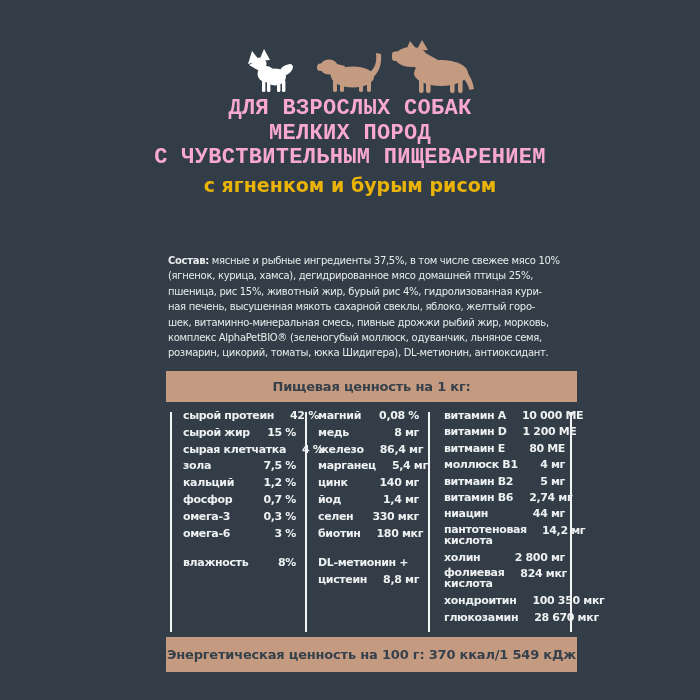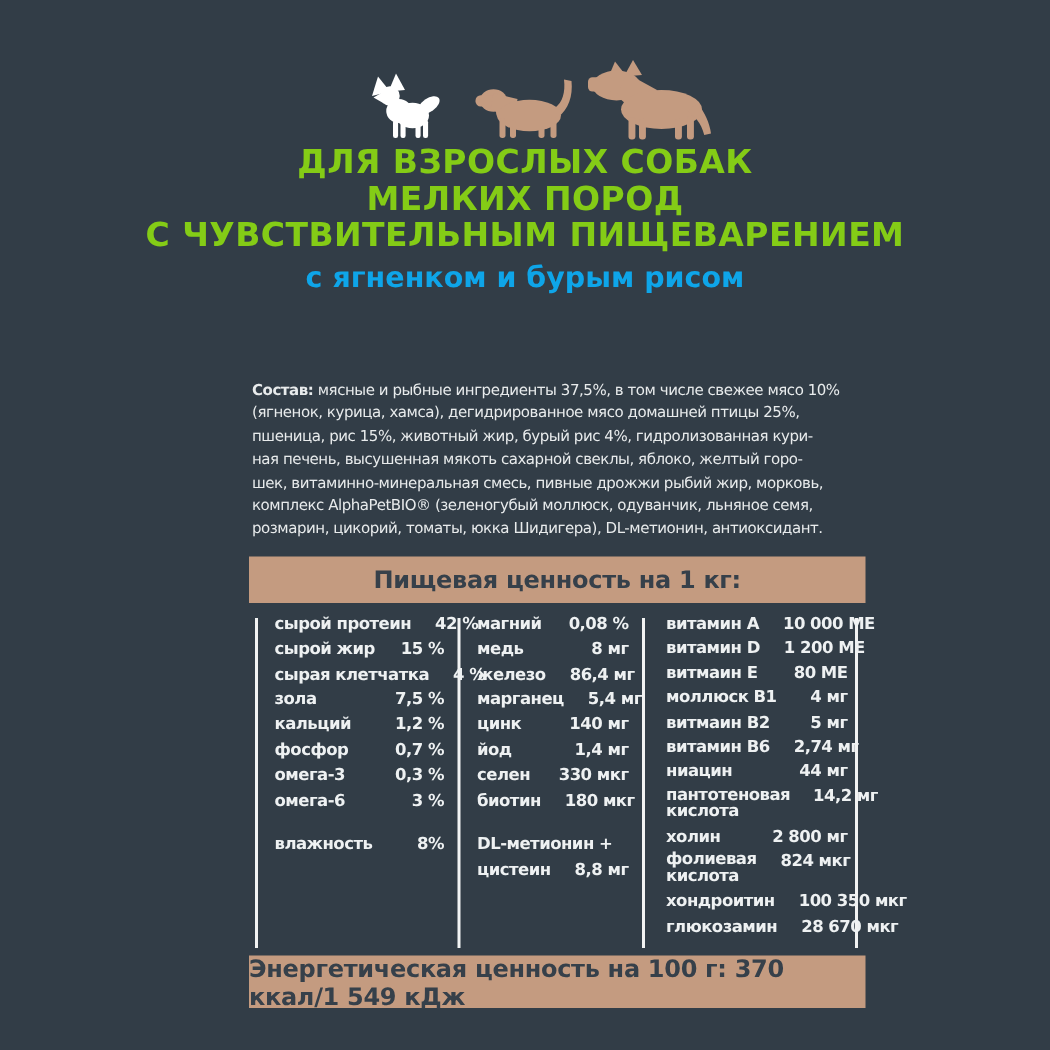--- a/index.html
+++ b/index.html
@@ -5,37 +5,37 @@
   html,body{margin:0;padding:0;background:#20262c;}
   .stage{
     position:relative;width:700px;height:700px;overflow:hidden;
     background:#323d47;
     font-family:"DejaVu Sans","Liberation Sans",sans-serif;
     -webkit-font-smoothing:antialiased;
   }
   .dogs{position:absolute;left:222px;top:20px;width:260px;height:76px;}
   .title{
     position:absolute;left:0;right:0;top:97px;text-align:center;
-    color:#84cc16;font-weight:bold;font-size:22px;line-height:24.5px;letter-spacing:.3px;
+    color:#f9a8d4;font-weight:bold;font-size:22px;line-height:24.5px;letter-spacing:.3px;font-family:Liberation Mono, monospace;
   }
   .subtitle{
     position:absolute;left:0;right:0;top:174px;text-align:center;
-    color:#0ea5e9;font-weight:bold;font-size:19px;
+    color:#eab308;font-weight:bold;font-size:19px;
   }
   .composition{
     position:absolute;left:168px;top:240px;width:392px;
     color:#e8ebec;font-size:10px;line-height:15.4px;letter-spacing:-0.3px;
     white-space:nowrap;
     margin-top:13px;
   }
   .composition .bold{font-weight:bold;}
   .banner{
     position:absolute;left:166px;width:411px;background:#c49b80;
     display:flex;align-items:center;justify-content:center;
-    color:#36404a;font-weight:bold;font-size:16px;letter-spacing:-0.2px;
+    color:#36404a;font-weight:bold;font-size:13px;letter-spacing:-0.2px;
   }
   .banner-top{top:371px;height:31px;}
   .banner-bottom{top:637px;height:35px;}
   .vline{position:absolute;top:412px;height:220px;width:2px;background:#f2f3f3;}
   .v1{left:170px;} .v2{left:305px;} .v3{left:428px;} .v4{left:570px;}
   .ncol{position:absolute;top:409px;color:#eef1f2;font-size:11px;font-weight:bold;letter-spacing:-0.35px;}
   .col1{left:183px;width:113px;}
   .col2{left:318px;width:101px;}
   .col3{left:444px;width:121px;}
   .nrow{height:16.8px;display:flex;justify-content:space-between;align-items:flex-start;white-space:nowrap;gap:16px;}

